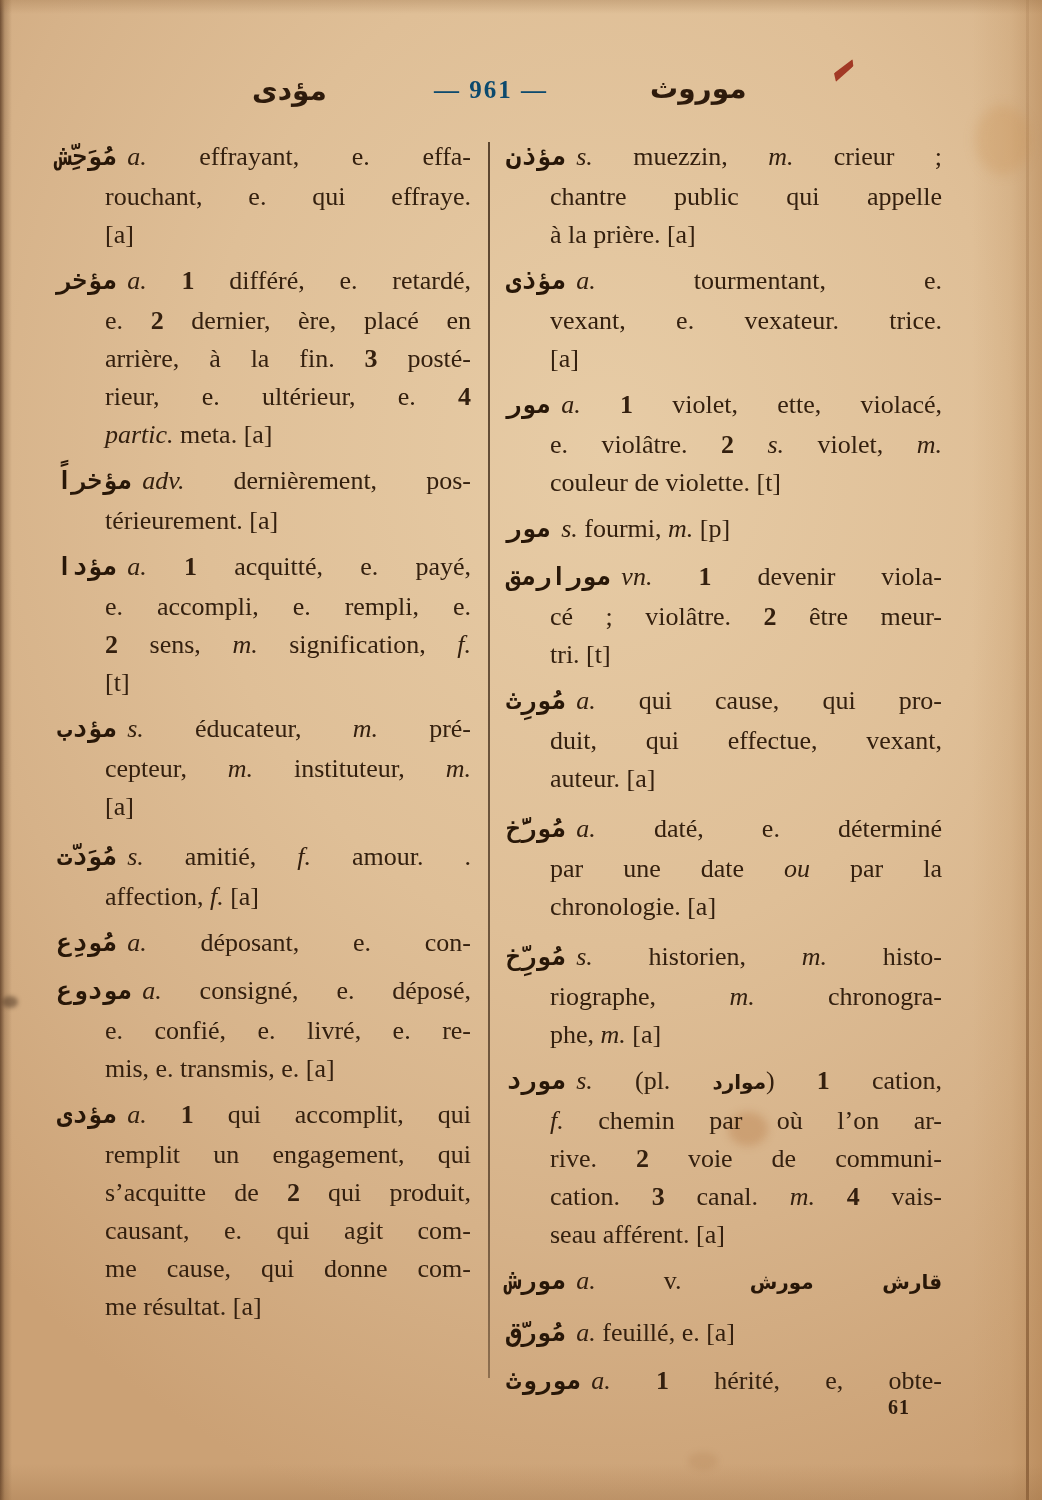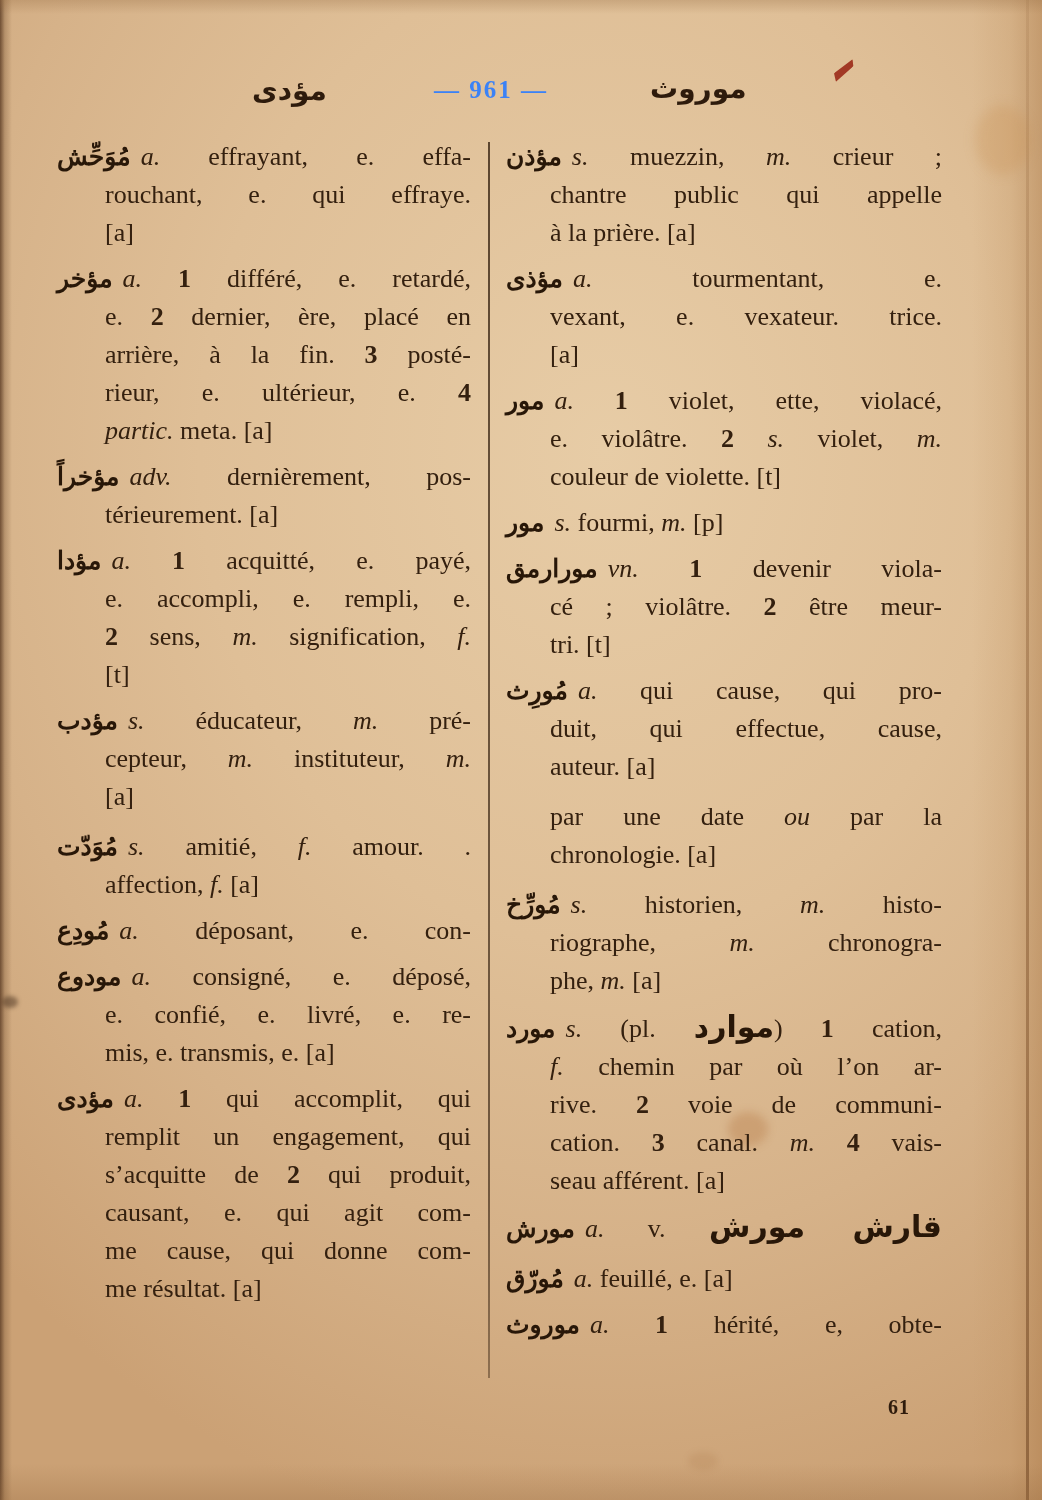--- a/index.html
+++ b/index.html
@@ -32,39 +32,39 @@
     background:rgba(150,90,40,.12);filter:blur(3px);}
 
   .red-mark{position:absolute;left:838px;top:56px;width:11px;height:28px;
     background:#9c2e1b;transform:rotate(38deg);
     clip-path:polygon(55% 0, 100% 18%, 62% 100%, 0 80%, 28% 40%);opacity:.92;}
 
   
   .hdr-ar{position:absolute;font-family:"DejaVu Sans",sans-serif;font-weight:700;
     font-size:28px;color:#2e1b0c;}
   .hdr-num{position:absolute;left:406px;top:76px;width:170px;text-align:center;
-    font-weight:700;font-size:25px;letter-spacing:2px;color:#3b82f6;}
+    font-weight:700;font-size:25px;letter-spacing:2px;color:#0c4a6e;}
 
   
   .divider{position:absolute;left:488px;top:142px;width:2px;height:1236px;
     background:linear-gradient(to bottom, rgba(58,38,20,.8), rgba(58,38,20,.65) 85%, rgba(58,38,20,.45));}
   .col{position:absolute;top:138px;font-size:26px;line-height:38px;}
   #col-left{left:57px;width:414px;}
   #col-right{left:506px;width:436px;}
 
   .entry{margin:0 0 8px 0;}
   .entry.gap{margin-top:12px;}
   .line{text-align:justify;text-align-last:justify;}
   .line.nojust{text-align-last:left;}
   .line.cont{padding-left:48px;}
   #col-right .line.cont{padding-left:44px;}
 
-  .head{font-family:Liberation Serif, serif;font-weight:700;font-size:25px;
+  .head{font-family:Liberation Mono, monospace;font-weight:700;font-size:25px;
     color:#281708;padding-right:10px;}
-  .ar-in{font-family:"DejaVu Sans",sans-serif;font-weight:700;font-size:30px;color:#281708;margin-top:48px;}
+  .ar-in{font-family:"DejaVu Sans",sans-serif;font-weight:700;font-size:20px;color:#281708;margin-top:48px;}
   .it{font-style:italic;}
   .bd{font-weight:700;}
 
   .page-num{position:absolute;left:888px;top:1396px;font-weight:700;font-size:20px;
     letter-spacing:1px;color:#2e1b0c;}
 </style>
 </head>
 <body>
 
 <div class="edge-left"></div>
@@ -152,24 +152,25 @@
     <div class="entry">
       <div class="line first nojust"><span class="head">مور</span><span class="it">s.</span><span> fourmi, </span><span class="it">m.</span><span> [p]</span></div>
     </div>
     <div class="entry">
       <div class="line first"><span class="head">مورارمق</span><span class="it">vn.</span><span> </span><span class="bd">1</span><span> devenir viola-</span></div>
       <div class="line cont"><span>cé ; violâtre. </span><span class="bd">2</span><span> être meur-</span></div>
       <div class="line cont nojust"><span>tri. [t]</span></div>
     </div>
     <div class="entry">
       <div class="line first"><span class="head">مُورِث</span><span class="it">a.</span><span> qui cause, qui pro-</span></div>
-      <div class="line cont"><span>duit, qui effectue, cause,</span></div>
+      <div class="line cont"><span>duit, qui effectue, vexant,</span></div>
       <div class="line cont nojust"><span>auteur. [a]</span></div>
     </div>
     <div class="entry gap">
+      <div class="line first"><span class="head">مُورَّخ</span><span class="it">a.</span><span> daté, e. déterminé</span></div>
       <div class="line cont"><span>par une date </span><span class="it">ou</span><span> par la</span></div>
       <div class="line cont nojust"><span>chronologie. [a]</span></div>
     </div>
     <div class="entry gap">
       <div class="line first"><span class="head">مُورِّخ</span><span class="it">s.</span><span> historien, </span><span class="it">m.</span><span> histo-</span></div>
       <div class="line cont"><span>riographe, </span><span class="it">m.</span><span> chronogra-</span></div>
       <div class="line cont nojust"><span>phe, </span><span class="it">m.</span><span> [a]</span></div>
     </div>
     <div class="entry">
       <div class="line first"><span class="head">مورد</span><span class="it">s.</span><span> (pl. </span><span class="ar-in">موارد</span><span>) </span><span class="bd">1</span><span> cation,</span></div>

